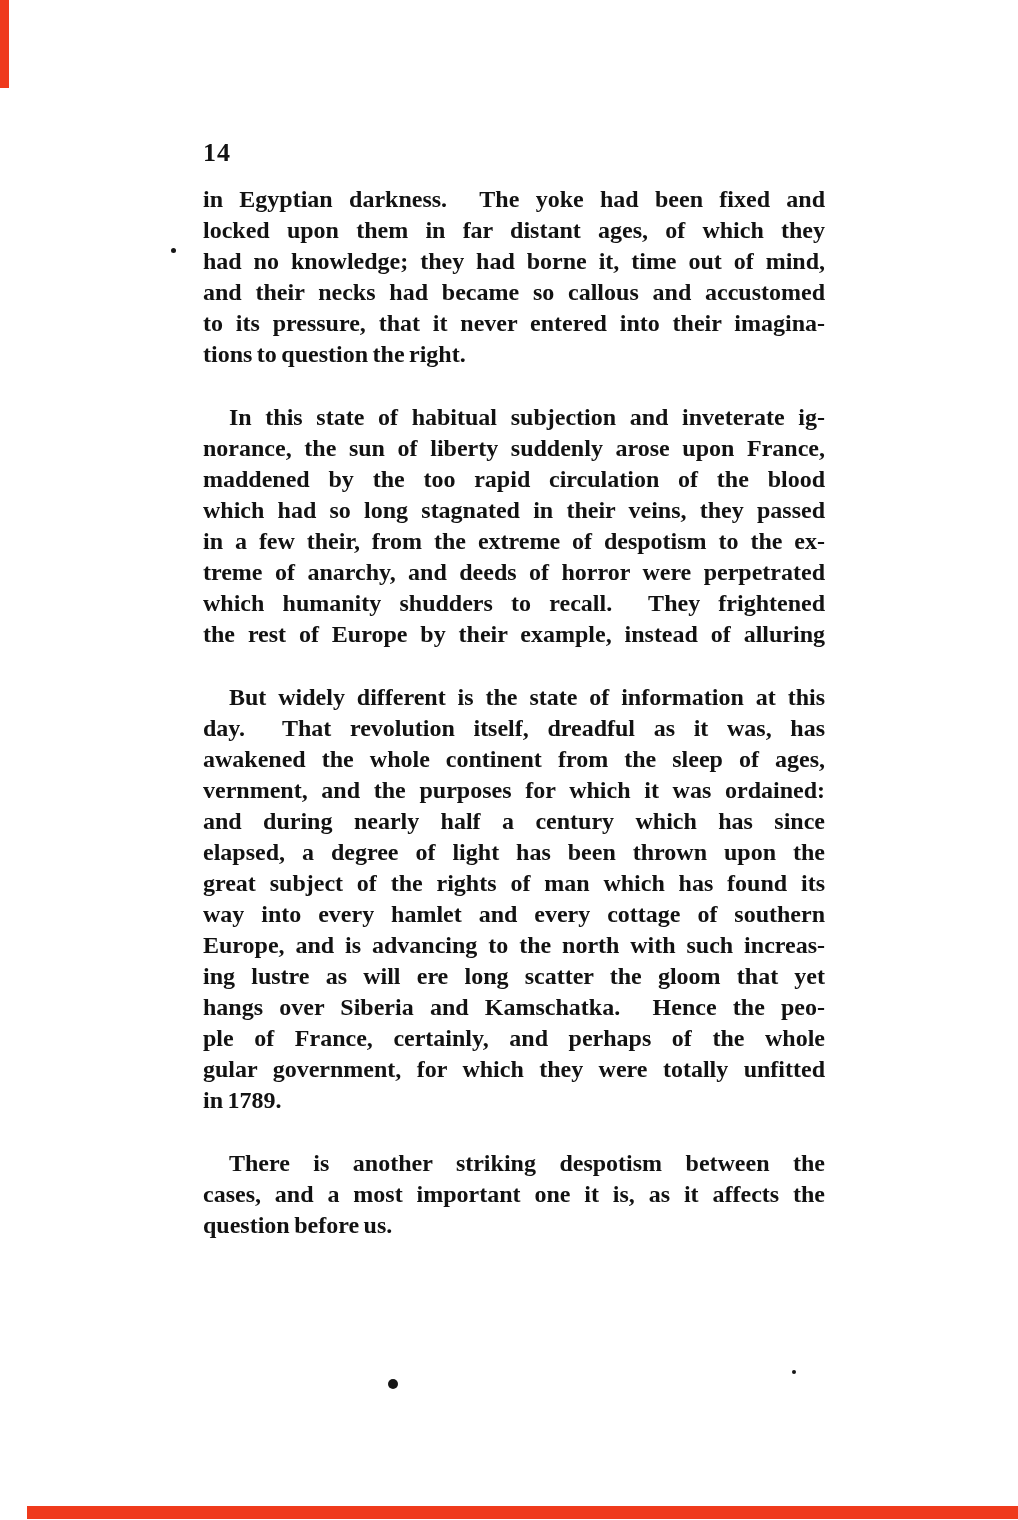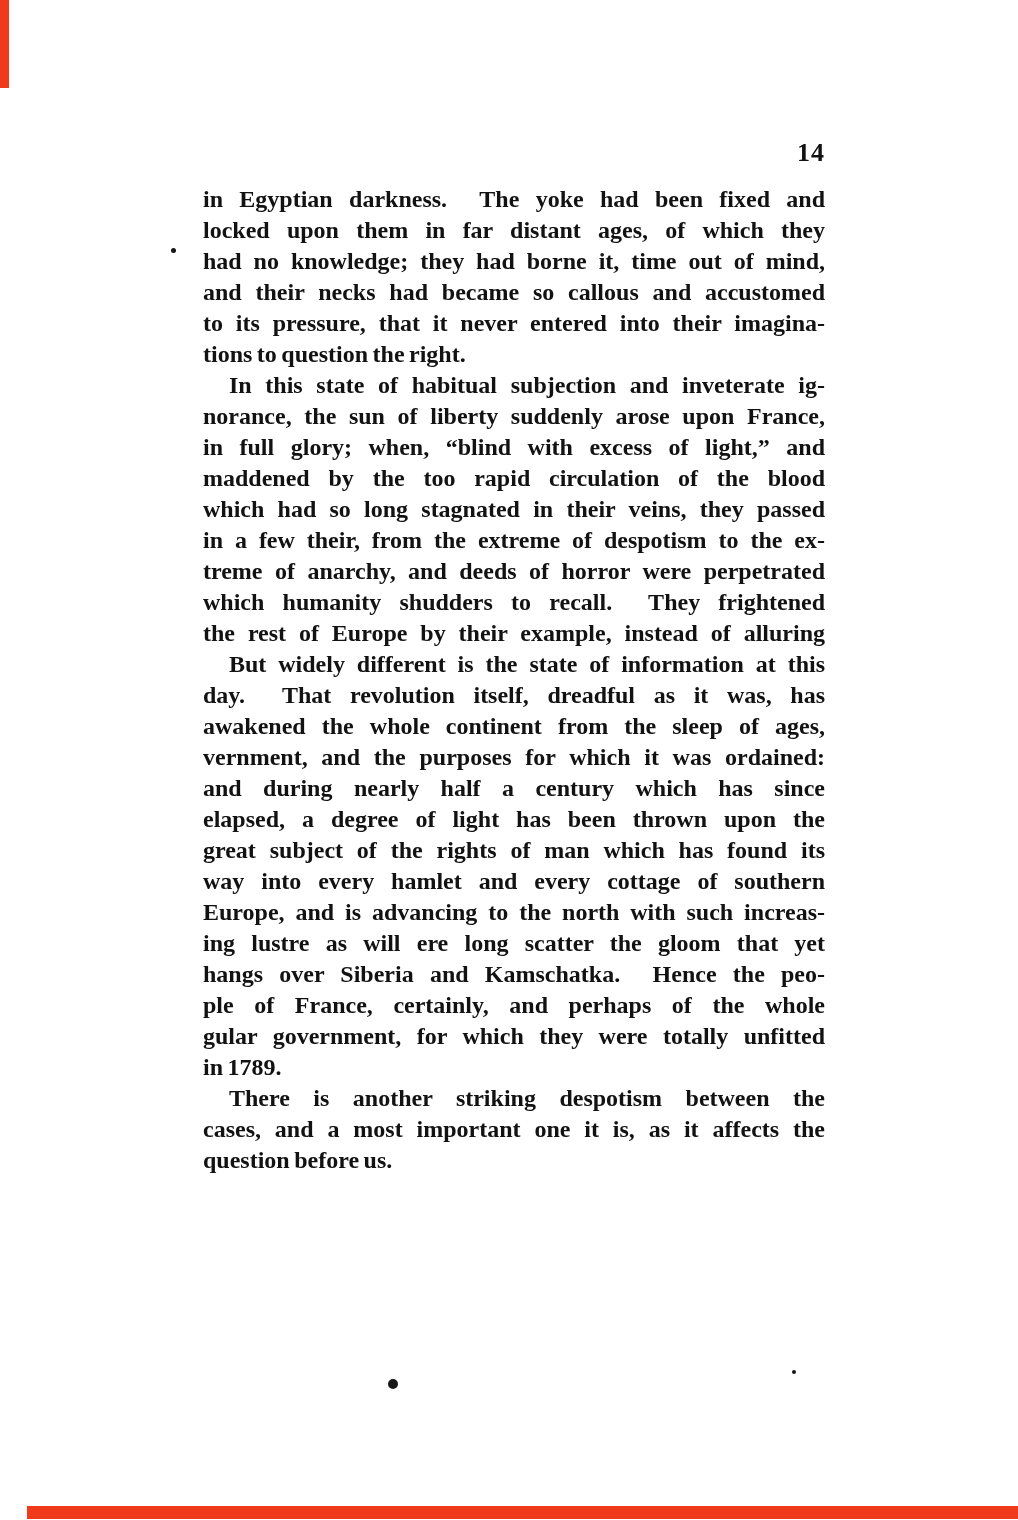--- a/index.html
+++ b/index.html
@@ -13,21 +13,21 @@
   }
   .page {
     position: absolute;
     inset: 0;
   }
   .page-number {
     position: absolute;
     left: 203px;
     top: 139px;
     width: 622px;
-    text-align: right;
+    text-align: left;
     font-weight: bold;
     font-size: 26px;
     line-height: 28px;
     letter-spacing: 1px;
     color: var(--ink, #111);
   }
   .text-block {
     position: absolute;
     left: 203px;
     top: 184px;
@@ -38,21 +38,21 @@
     color: var(--ink, #111);
     word-spacing: -1.5px;
   }
   .line {
     height: 31px;
     white-space: pre-wrap;
     text-align: justify;
     text-align-last: justify;
     text-justify: inter-word;
   }
-  .line.indent { padding-left: 26px; }
+  .line.indent { padding-left: 26px; margin-top: 32px; }
   .line.parend { text-align-last: left; }
   .speck {
     position: absolute;
     background: #161616;
     border-radius: 50%;
   }
   .scan-bar {
     position: absolute;
     background: var(--scan-mark-red, #ef3a1c);
   }
@@ -75,21 +75,20 @@
 
   <div class="text-block">
       <div class="line">in Egyptian darkness.  The yoke had been fixed and</div>
       <div class="line">locked upon them in far distant ages, of which they</div>
       <div class="line">had no knowledge; they had borne it, time out of mind,</div>
       <div class="line">and their necks had became so callous and accustomed</div>
       <div class="line">to its pressure, that it never entered into their imagina-</div>
       <div class="line parend">tions to question the right.</div>
       <div class="line indent">In this state of habitual subjection and inveterate ig-</div>
       <div class="line">norance, the sun of liberty suddenly arose upon France,</div>
-      <div class="line">in full glory; when, “blind with excess of light,” and</div>
       <div class="line">maddened by the too rapid circulation of the blood</div>
       <div class="line">which had so long stagnated in their veins, they passed</div>
       <div class="line">in a few their, from the extreme of despotism to the ex-</div>
       <div class="line">treme of anarchy, and deeds of horror were perpetrated</div>
       <div class="line">which humanity shudders to recall.  They frightened</div>
       <div class="line">the rest of Europe by their example, instead of alluring</div>
       <div class="line indent">But widely different is the state of information at this</div>
       <div class="line">day.  That revolution itself, dreadful as it was, has</div>
       <div class="line">awakened the whole continent from the sleep of ages,</div>
       <div class="line">vernment, and the purposes for which it was ordained:</div>

